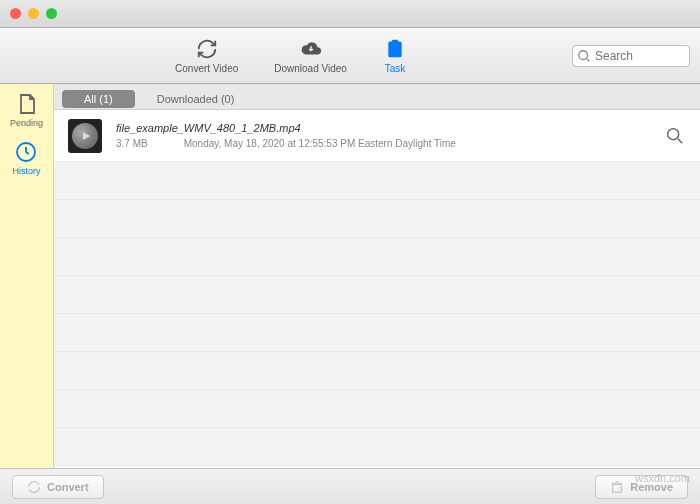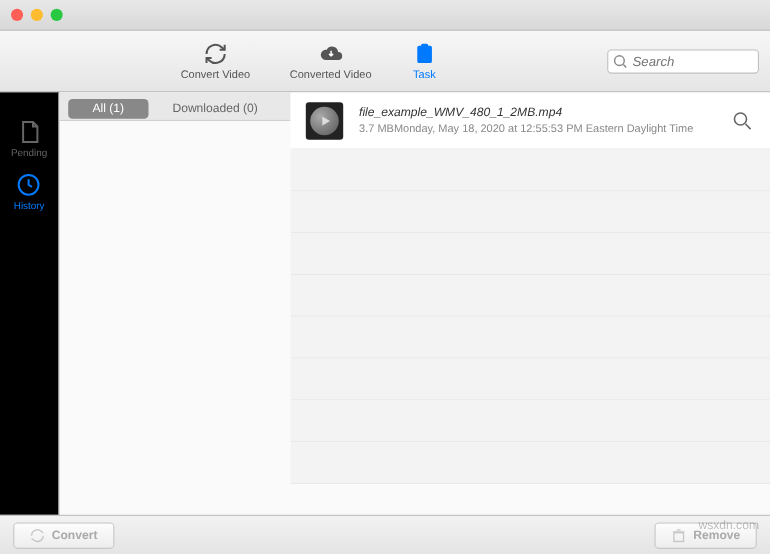--- a/index.html
+++ b/index.html
@@ -14,49 +14,49 @@
     
     .toolbar { height: 56px; background: linear-gradient(#f7f7f7, #e5e5e5); border-bottom: 1px solid #b0b0b0; display: flex; align-items: center; padding: 0 10px; }
     .toolbar-center { flex: 1; display: flex; justify-content: center; gap: 20px; }
     .toolbar-item { display: flex; flex-direction: column; align-items: center; gap: 2px; cursor: pointer; padding: 4px 8px; }
     .toolbar-item .icon { width: 24px; height: 24px; display: flex; align-items: center; justify-content: center; }
     .toolbar-item .label { font-size: 10px; color: #555; }
     .toolbar-item.active .label { color: #007aff; }
     .toolbar-item.active svg { stroke: #007aff; fill: #007aff; }
     
     .search-wrap { position: relative; }
-    .search-input { width: 138px; height: 22px; border: 1px solid #c0c0c0; border-radius: 4px; padding: 0 6px 0 22px; font-size: 12px; background: #fff; font-style: italic; }
+    .search-input { width: 118px; height: 22px; border: 1px solid #c0c0c0; border-radius: 4px; padding: 0 6px 0 22px; font-size: 12px; background: #fff; }
     .search-icon { position: absolute; left: 5px; top: 4px; width: 14px; height: 14px; }
     
     .main { display: flex; height: calc(100% - 84px - 36px); }
     
-    .side { width: 54px; background: #000000; border-right: 1px solid #d0d0d0; display: flex; flex-direction: column; align-items: center; padding-top: 24px; gap: 12px; }
+    .side { width: 54px; background: #fef9c3; border-right: 1px solid #d0d0d0; display: flex; flex-direction: column; align-items: center; padding-top: 8px; gap: 12px; }
     .side-item { display: flex; flex-direction: column; align-items: center; gap: 2px; cursor: pointer; }
     .side-item .icon { width: 24px; height: 24px; }
     .side-item .label { font-size: 9px; color: #666; }
     .side-item.active .label { color: #007aff; }
     
-    .content { flex: 1; display: flex; flex-direction: row; background: #fafafa; }
+    .content { flex: 1; display: flex; flex-direction: column; background: #fafafa; }
     
     .tabs { height: 26px; background: #e8e8e8; border-bottom: 1px solid #d0d0d0; display: flex; align-items: center; padding: 4px 8px 0 8px; gap: 0; }
     .tab { padding: 3px 22px; font-size: 11px; color: #666; cursor: pointer; border-radius: 4px; }
     .tab.active { background: #888; color: #fff; }
     
     .list { flex: 1; overflow: hidden; }
     .row { display: flex; align-items: center; height: 52px; padding: 0 14px; border-bottom: 1px solid #ececec; background: #fff; }
     .row:nth-child(even) { background: #f7f7f7; }
     .row.empty { background: #f3f3f3; height: 38px; border-bottom: 1px solid #e8e8e8; }
     
     .thumb { width: 34px; height: 34px; background: #222; border-radius: 3px; display: flex; align-items: center; justify-content: center; margin-right: 14px; flex-shrink: 0; }
     .play-circle { width: 26px; height: 26px; border-radius: 50%; background: radial-gradient(circle at 35% 35%, #aaa, #555); display: flex; align-items: center; justify-content: center; }
     .play-circle::after { content: ""; width: 0; height: 0; border-left: 7px solid #ddd; border-top: 4px solid transparent; border-bottom: 4px solid transparent; margin-left: 2px; }
     
     .file-info { flex: 1; display: flex; flex-direction: column; gap: 4px; }
     .file-name { font-size: 11px; color: #333; font-weight: 500; font-style: italic; }
-    .file-meta { display: flex; font-size: 10px; color: #888; }
+    .file-meta { display: flex; gap: 36px; font-size: 10px; color: #888; }
     
     .reveal { width: 22px; height: 22px; cursor: pointer; }
     
     .bottom { position: absolute; bottom: 0; left: 0; right: 0; height: 36px; background: linear-gradient(#f2f2f2, #e4e4e4); border-top: 1px solid #c0c0c0; display: flex; align-items: center; padding: 0 12px; justify-content: space-between; font-weight: bold; }
     .btn { display: flex; align-items: center; gap: 6px; padding: 4px 14px; border: 1px solid #c8c8c8; border-radius: 4px; background: linear-gradient(#fdfdfd, #ededed); font-size: 11px; color: #aaa; cursor: default; }
     .btn svg { opacity: 0.4; }
     
     .watermark { position: absolute; bottom: 20px; right: 10px; font-size: 11px; color: rgba(0,0,0,0.25); pointer-events: none; }
   </style>
 </head>
@@ -82,21 +82,21 @@
       </span>
       <span class="label">Convert Video</span>
     </div>
     <div class="toolbar-item">
       <span class="icon">
         <svg viewBox="0 0 24 24" width="22" height="22" fill="#555">
             <path d="M19 18a4 4 0 0 0 0-8 6 6 0 0 0-11.3-2A5 5 0 0 0 6 18h13z"></path>
             <path fill="#fff" d="M12 9v5m0 0l-2-2m2 2l2-2" stroke="#fff" stroke-width="1.5"></path>
           </svg>
       </span>
-      <span class="label">Converted Video</span>
+      <span class="label">Download Video</span>
     </div>
     <div class="toolbar-item active">
       <span class="icon">
         <svg viewBox="0 0 24 24" width="20" height="20" fill="none" stroke="#007aff" stroke-width="2">
             <rect x="5" y="4" width="14" height="17" rx="1"></rect>
             <rect x="9" y="2" width="6" height="4" rx="1" fill="#007aff"></rect>
             <line x1="8" y1="10" x2="16" y2="10"></line>
             <line x1="8" y1="14" x2="16" y2="14"></line>
           </svg>
       </span>

